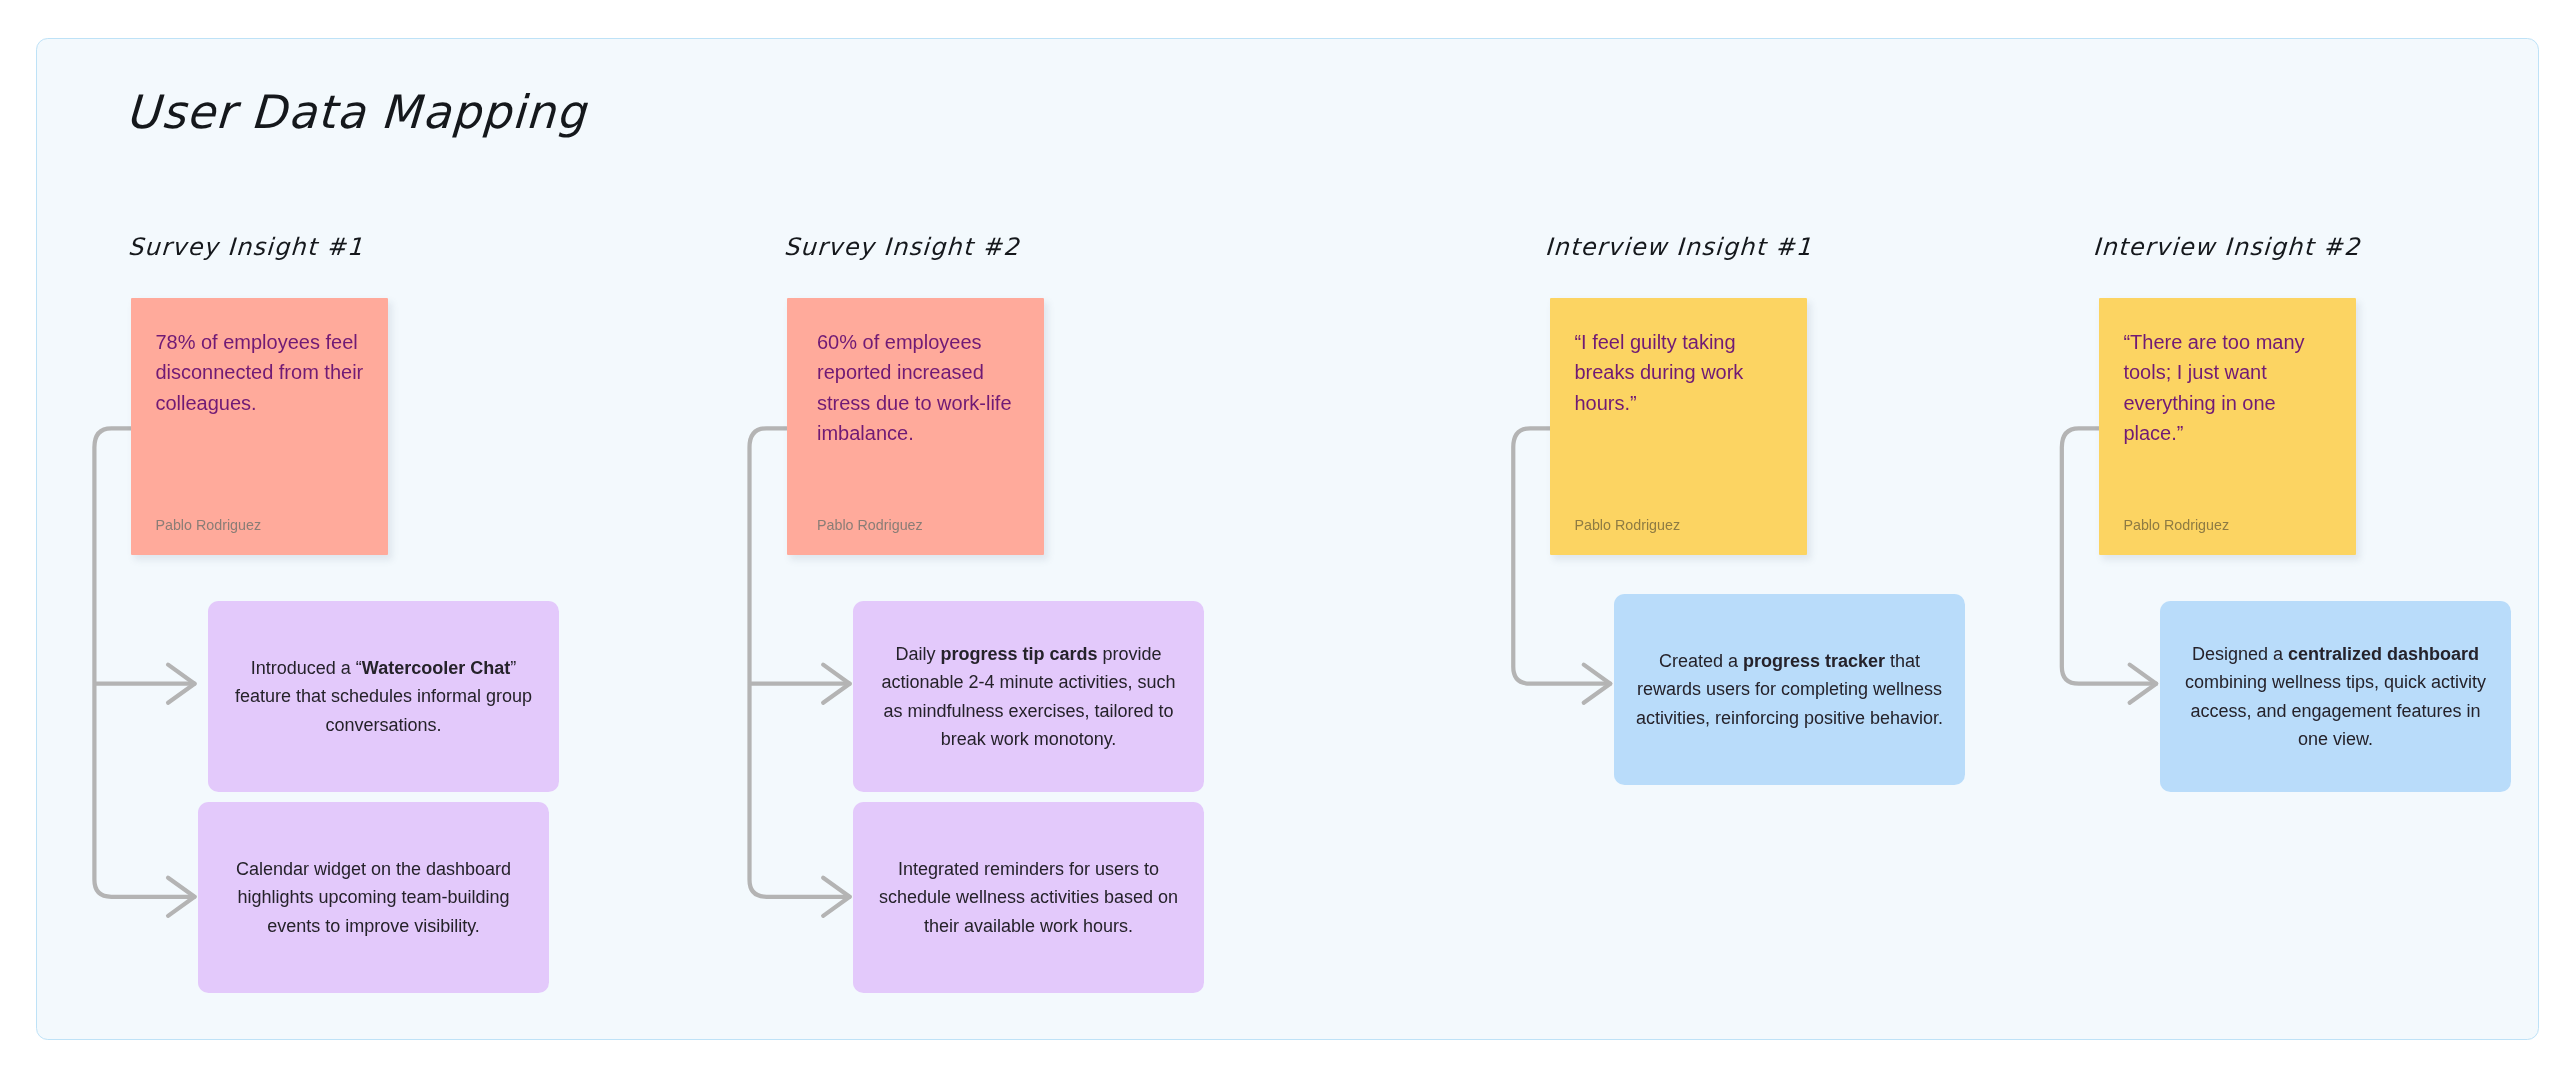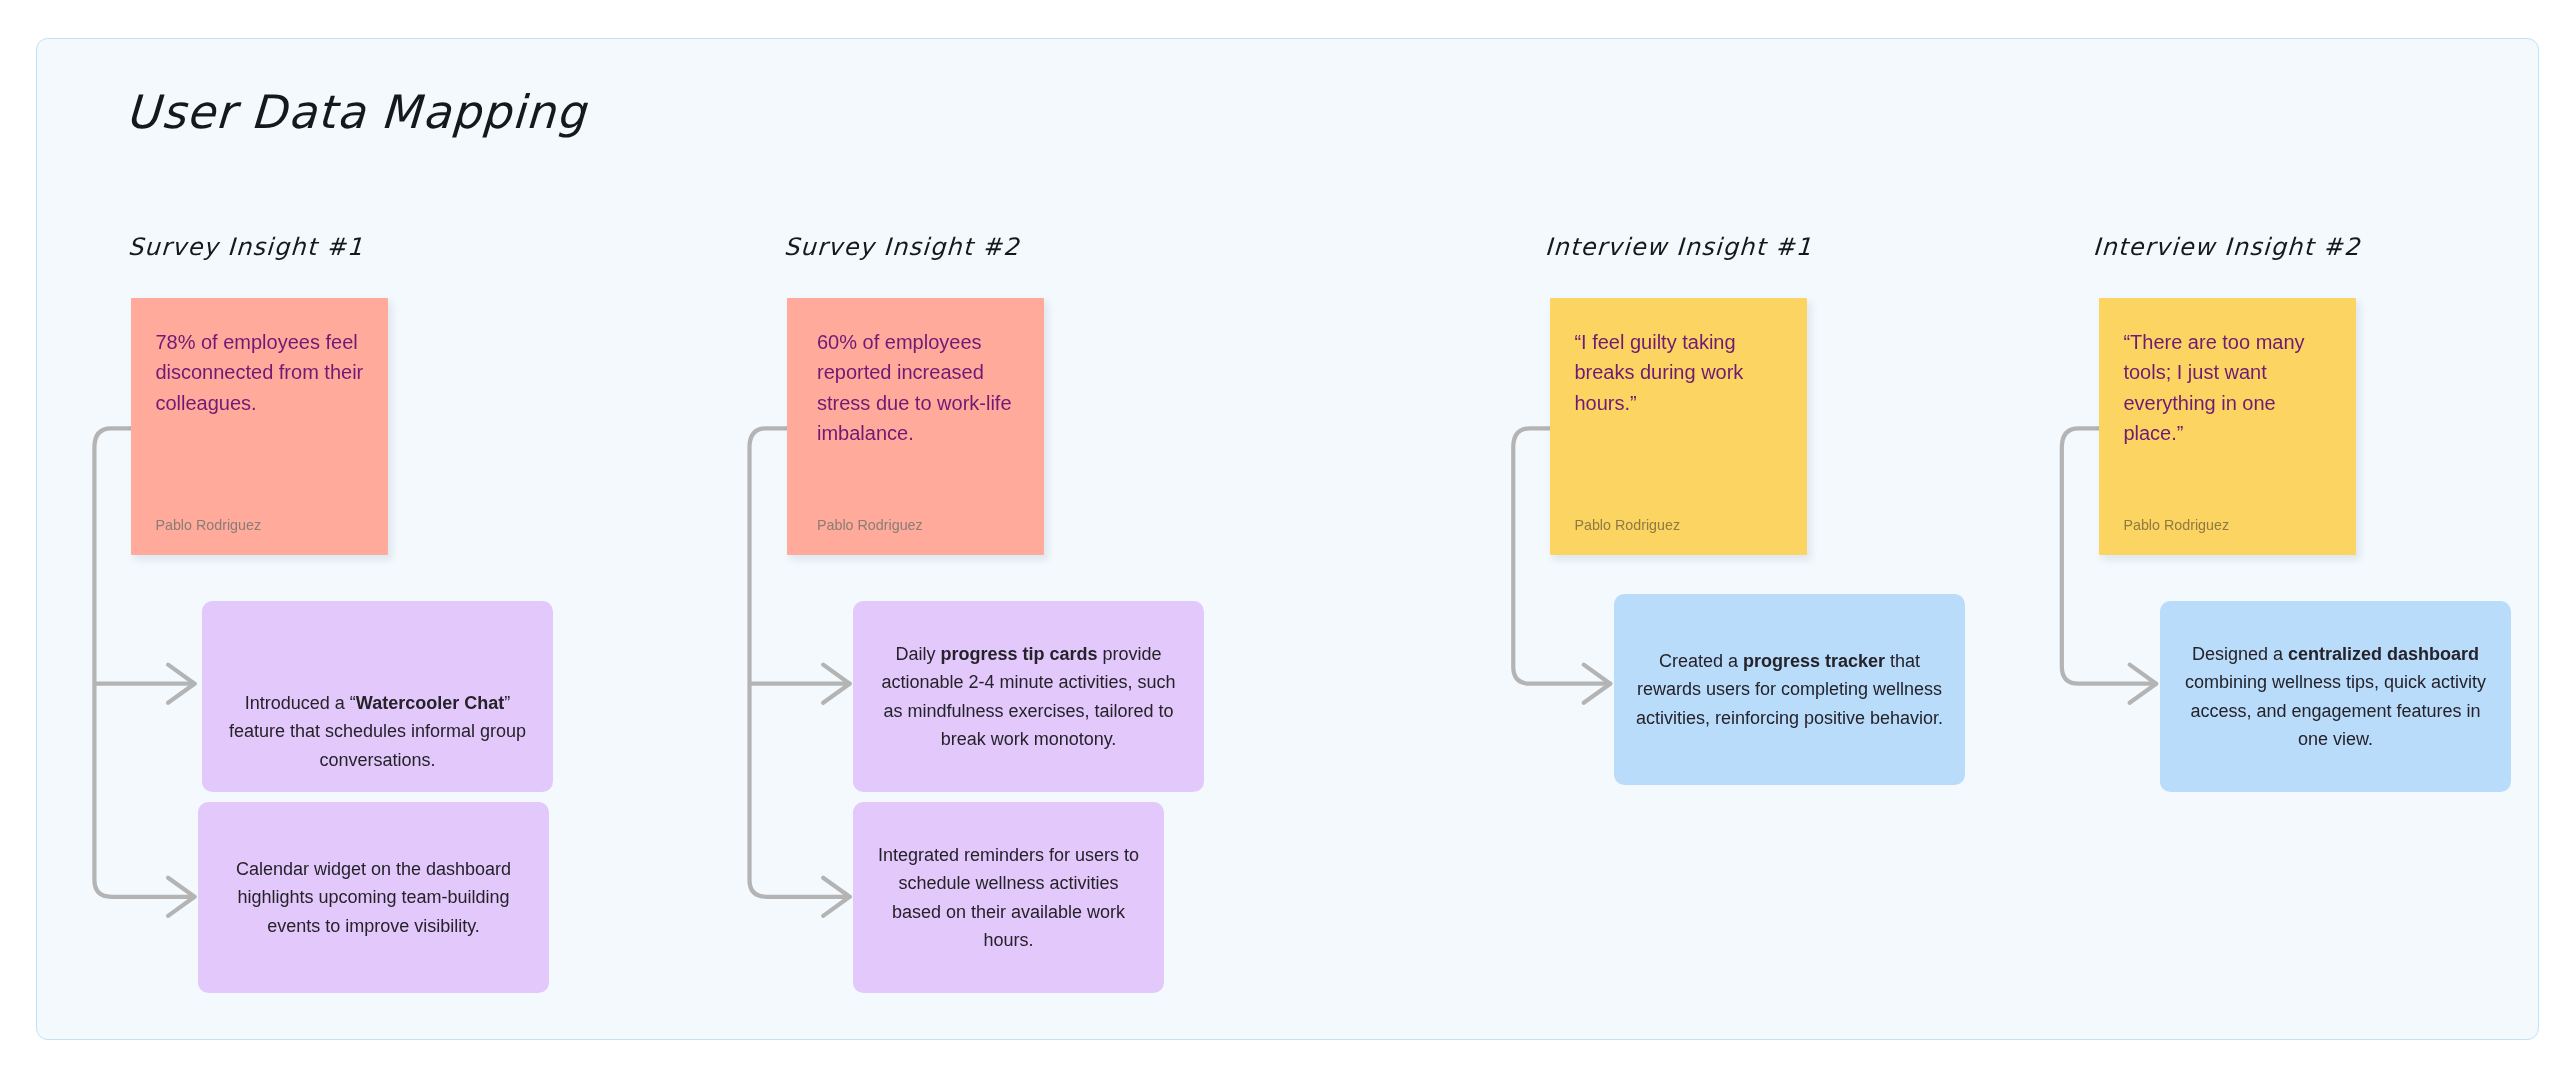--- a/index.html
+++ b/index.html
@@ -152,31 +152,31 @@
 <div class="sticky yellow" style="left:1550px; top:298px;">
   <div class="sticky-text">“I feel guilty taking breaks during work hours.”</div>
   <div class="sticky-author">Pablo Rodriguez</div>
 </div>
 
 <div class="sticky yellow" style="left:2099px; top:298px;">
   <div class="sticky-text">“There are too many tools; I just want everything in one place.”</div>
   <div class="sticky-author">Pablo Rodriguez</div>
 </div>
 
-<div class="idea-card purple" style="left:202px; top:601px; width:351px; height:191px;align-items:flex-end;">
+<div class="idea-card purple" style="left:208px; top:601px; width:351px; height:191px;">
   <div class="idea-text"><span>Introduced a “</span><b>Watercooler Chat</b><span>” feature that schedules informal group conversations.</span></div>
 </div>
 <div class="idea-card purple" style="left:198px; top:802px; width:351px; height:191px;">
   <div class="idea-text"><span>Calendar widget on the dashboard highlights upcoming team-building events to improve visibility.</span></div>
 </div>
 
 <div class="idea-card purple" style="left:853px; top:601px; width:351px; height:191px;">
   <div class="idea-text"><span>Daily </span><b>progress tip cards</b><span> provide actionable 2-4 minute activities, such as mindfulness exercises, tailored to break work monotony.</span></div>
 </div>
-<div class="idea-card purple" style="left:853px; top:802px; width:311px; height:191px;">
+<div class="idea-card purple" style="left:853px; top:802px; width:351px; height:191px;">
   <div class="idea-text"><span>Integrated reminders for users to schedule wellness activities based on their available work hours.</span></div>
 </div>
 
 <div class="idea-card blue" style="left:1614px; top:594px; width:351px; height:191px;">
   <div class="idea-text"><span>Created a </span><b>progress tracker</b><span> that rewards users for completing wellness activities, reinforcing positive behavior.</span></div>
 </div>
 
 <div class="idea-card blue" style="left:2160px; top:601px; width:351px; height:191px;">
   <div class="idea-text"><span>Designed a </span><b>centralized dashboard</b><span> combining wellness tips, quick activity access, and engagement features in one view.</span></div>
 </div>

